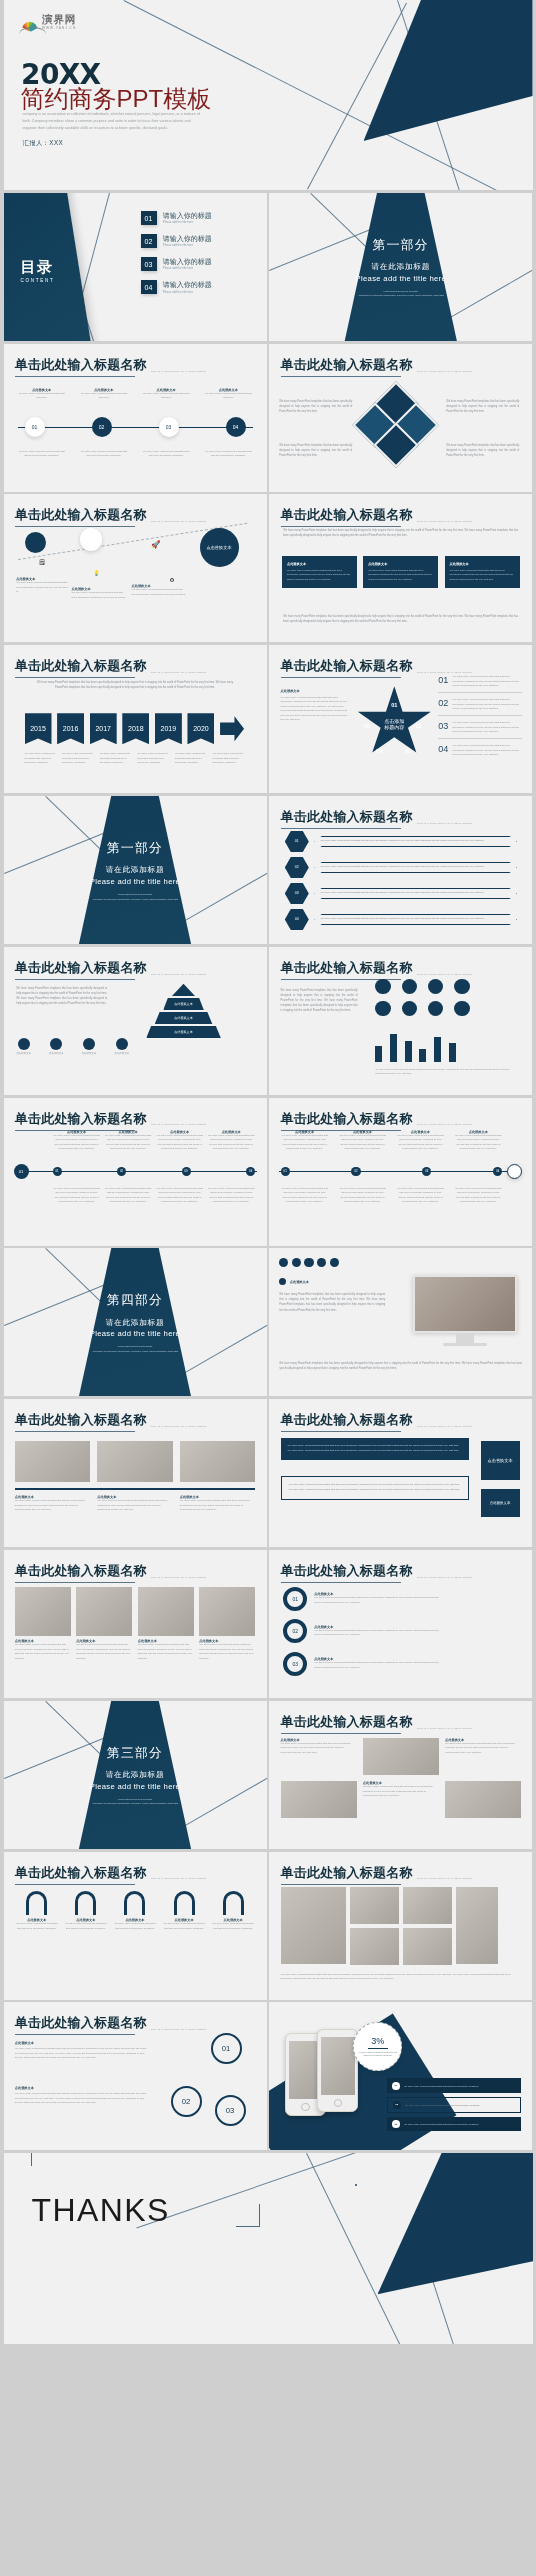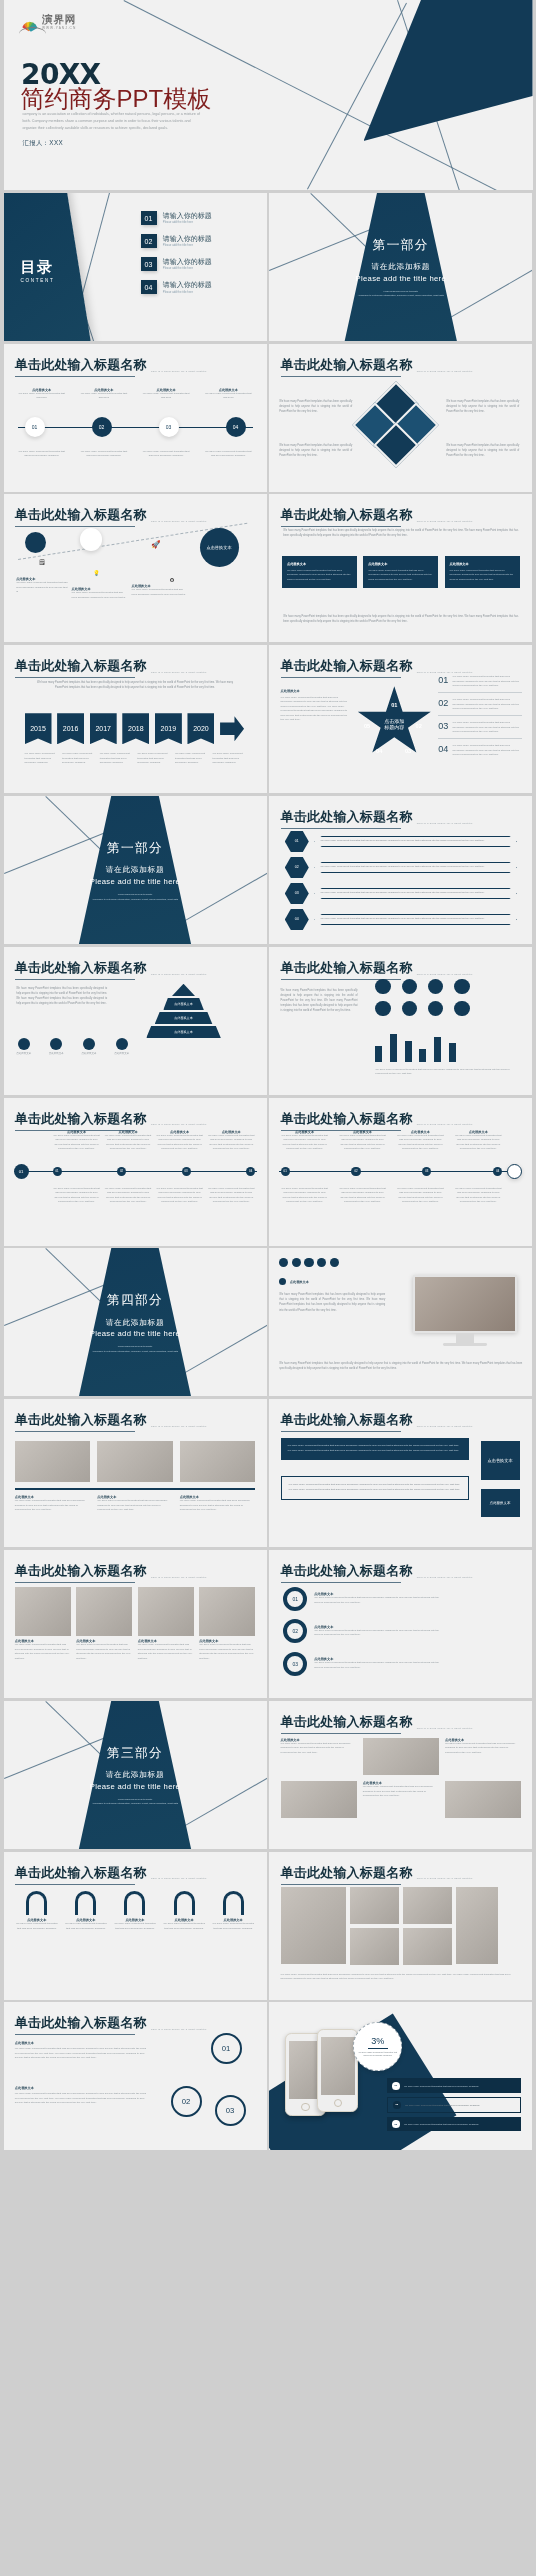--- a/index.html
+++ b/index.html
@@ -806,15 +806,25 @@
         <div class="badge" style="background:#0d2e45;color:#fff;">02</div>
         <div style="font-size:2.3px;color:#6f7a81;line-height:1.8;">We have many PowerPoint templates that has been specifically designed.</div>
       </div>
       <div style="background:#0d2e45;display:flex;align-items:center;gap:4.2px;padding:3.5px 5px;">
         <div class="badge">03</div>
         <div style="font-size:2.3px;color:#b9cbd7;line-height:1.8;">We have many PowerPoint templates that has been specifically designed.</div>
       </div>
     </div>
   </div>
 
+  <div class="slide full" style="height:191px;">
+    <div class="hl" style="left:303px;top:0px;width:296px;transform:rotate(64deg);"></div>
+    <div class="hl" style="left:352px;top:0px;width:232px;transform:rotate(-199deg);"></div>
+    <div class="hl" style="left:429px;top:127px;width:99px;transform:rotate(72deg);"></div>
+    <div class="dot" style="left:351px;top:31px;"></div>
+    <div class="navy" style="position:absolute;right:-21px;top:-14px;width:176px;height:155px;clip-path:polygon(40% 0,100% 0,100% 76%,0 100%);box-shadow:-2.8px 4.2px 10px rgba(0,0,0,.14);"></div>
+    <div class="brkt" style="left:27px;top:-2.8px;width:0.7px;height:15.5px;border-width:0 0 0 0.7px;"></div>
+    <div class="brkt" style="left:232px;top:51px;width:24px;height:22.5px;border-width:0 0.7px 0.7px 0;"></div>
+    <div class="thanks">THANKS</div>
+  </div>
 
 </div>
 
 
 </body></html>

